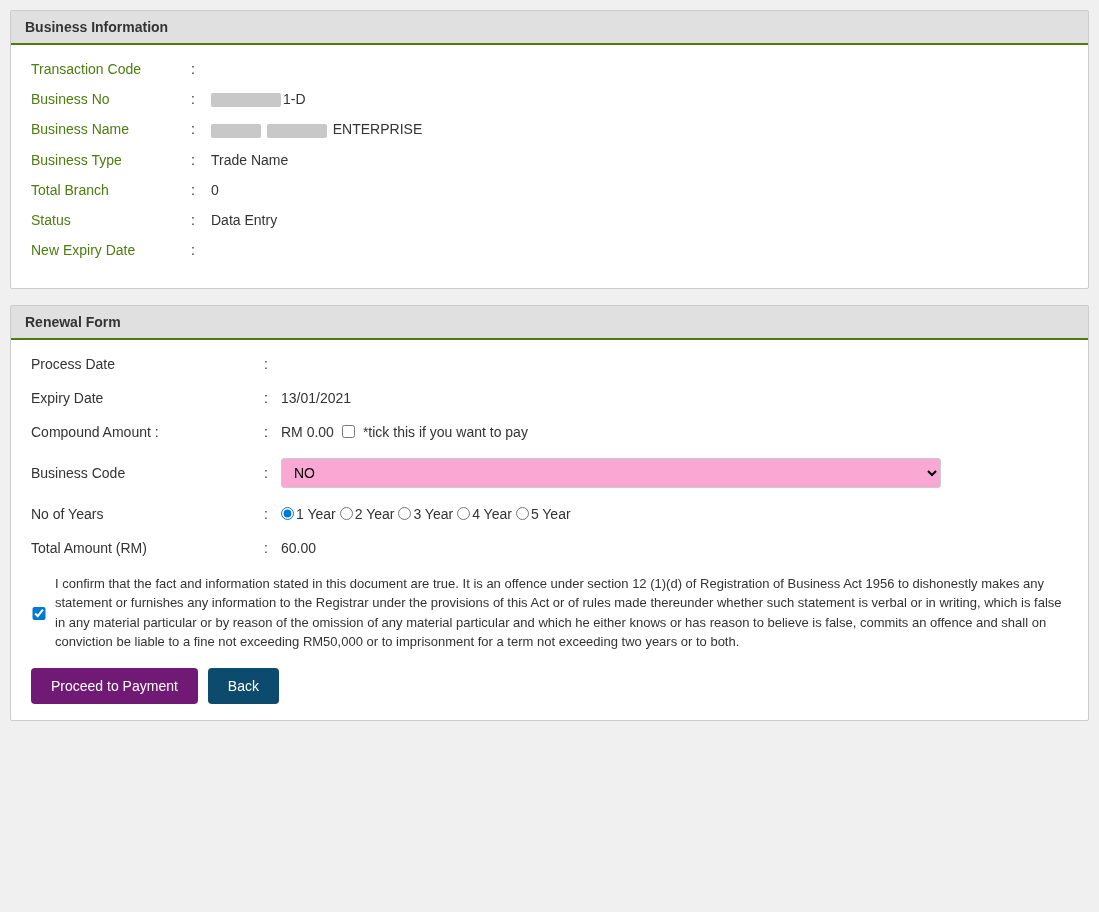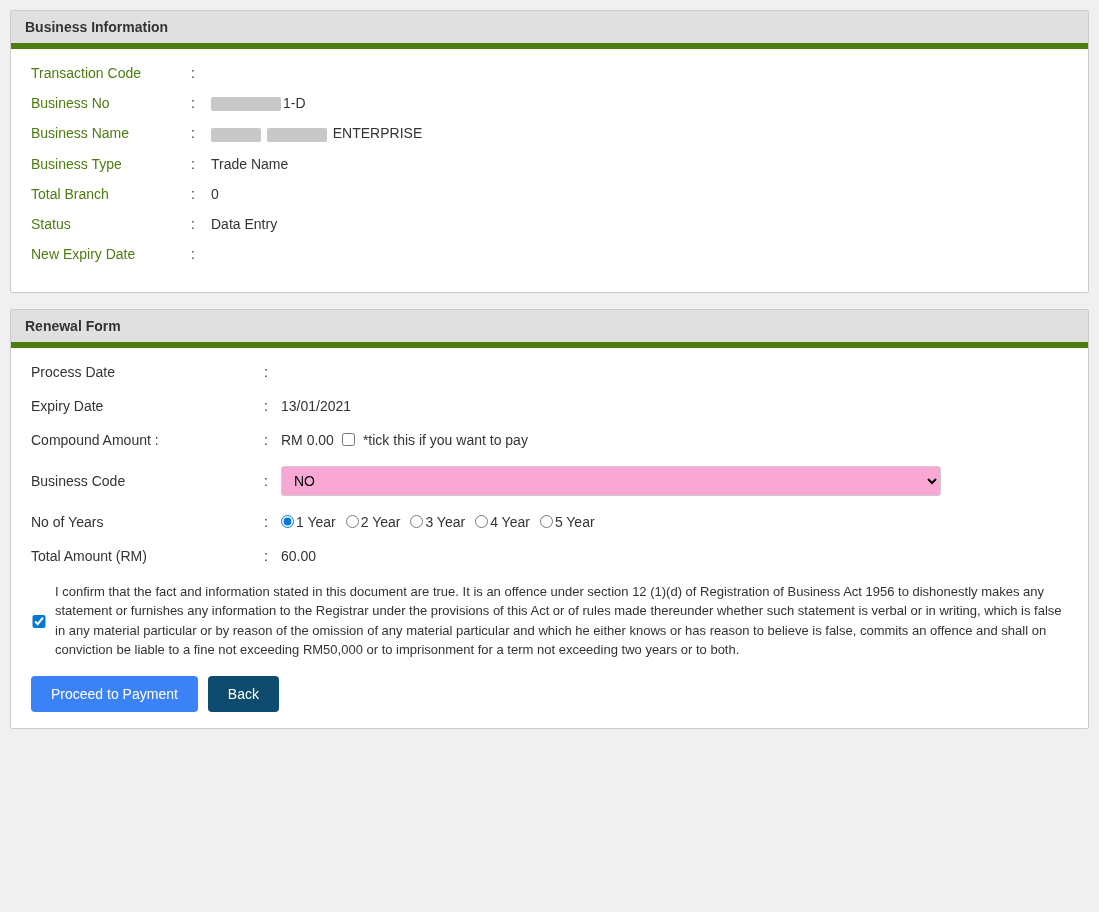--- a/index.html
+++ b/index.html
@@ -14,21 +14,21 @@
       background: #fff;
       border: 1px solid #ccc;
       margin-bottom: 16px;
       border-radius: 2px;
     }
     .card-header {
       background: #e0e0e0;
       padding: 8px 14px;
       font-weight: bold;
       font-size: 14px;
-      border-bottom: 6px solid #4d7c0f;
+      border-bottom: 2px solid #4d7c0f;
     }
     .card-body {
       padding: 16px 20px;
     }
     .info-row {
       display: flex;
       align-items: baseline;
       margin-bottom: 14px;
     }
     .info-label {
@@ -77,21 +77,21 @@
       padding: 5px 8px;
       border: 1px solid #ccc;
       border-radius: 3px;
       font-size: 14px;
       background: #f9a8d4;
       cursor: pointer;
     }
     .radio-group {
       display: flex;
       align-items: center;
-      gap: 8px;
+      gap: 2px;
     }
     .radio-group label {
       display: flex;
       align-items: center;
       cursor: pointer;
       margin-right: 2px;
     }
     .radio-group input[type=radio] {
       margin-right: 2px;
       accent-color: #0078d4;
@@ -122,21 +122,21 @@
     }
     .btn {
       padding: 10px 20px;
       font-size: 14px;
       border: none;
       border-radius: 4px;
       cursor: pointer;
       font-weight: normal;
     }
     .btn-primary {
-      background: #3b82f6;
+      background: #701a75;
       color: #fff;
     }
     .btn-secondary {
       background: #0c4a6e;
       color: #fff;
     }
   </style>
 </head>
 <body>
 

